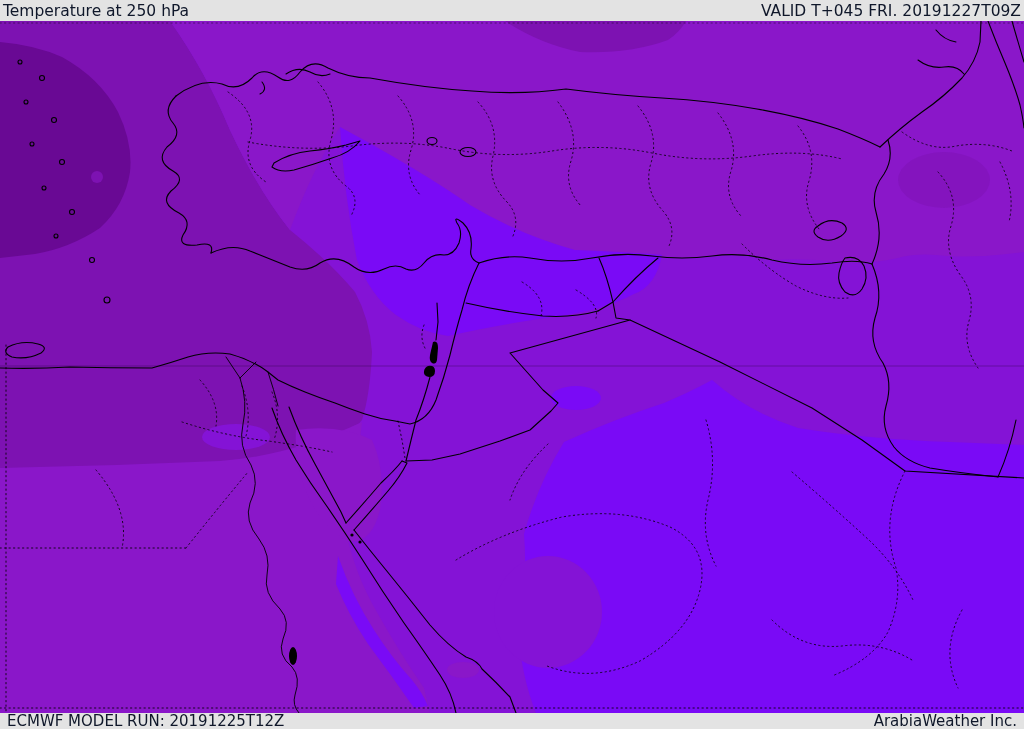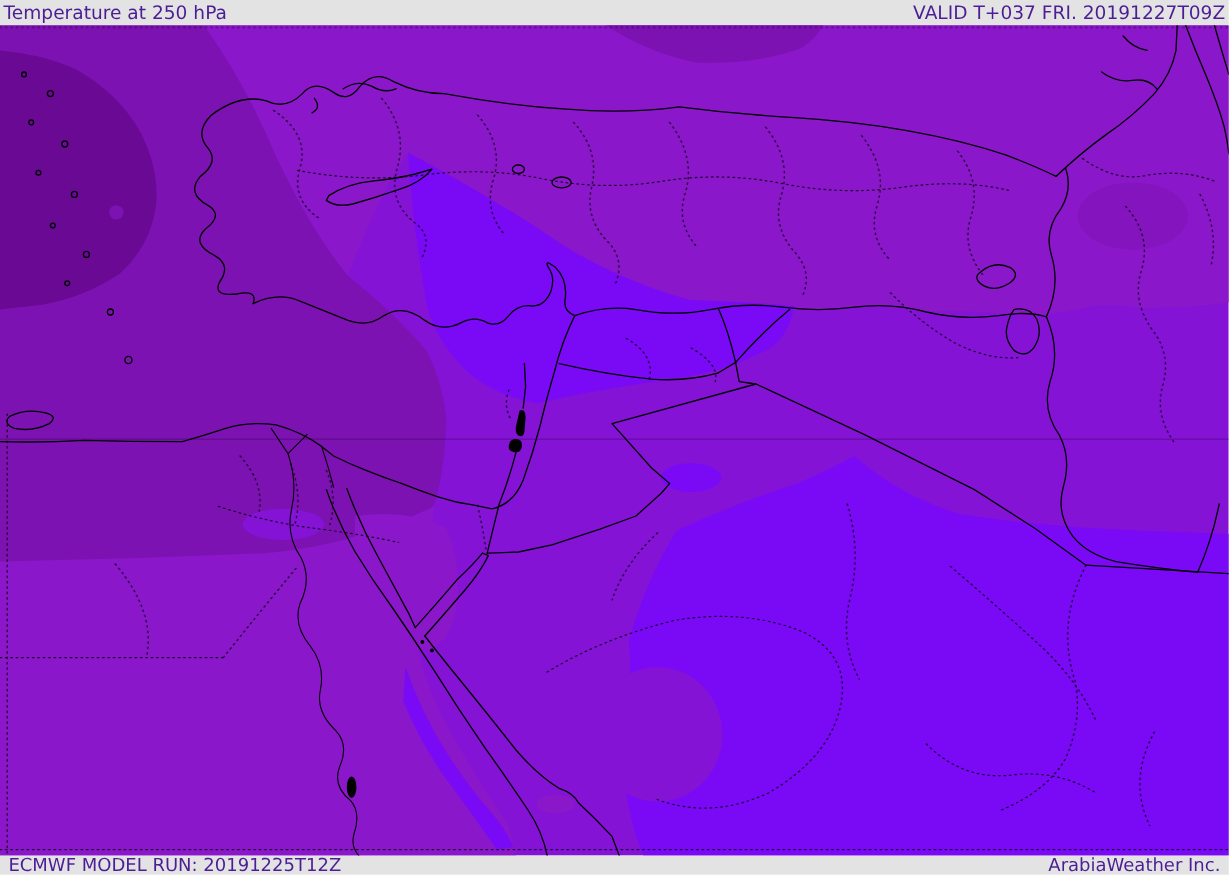--- a/index.html
+++ b/index.html
@@ -1,39 +1,39 @@
 <!DOCTYPE html>
 <html><head>
 <meta charset="utf-8">
 <style>
   html,body{margin:0;padding:0;background:#fff;}
   .app{width:1024px;height:729px;position:relative;overflow:hidden;
        font-family:"DejaVu Sans","Liberation Sans",sans-serif;}
-  .bar{width:1024px;background:#e3e3e3;color:#4c1d95;display:flex;
+  .bar{width:1024px;background:#e3e3e3;color:#0f172a;display:flex;
        justify-content:space-between;align-items:flex-end;box-sizing:border-box;}
   .bar.top{height:21px;font-size:15.5px;line-height:20px;padding:0 3px;}
   .bar.bottom{height:16px;font-size:15px;line-height:16px;padding:0 7px;align-items:center;}
   .mapwrap{width:1024px;height:692px;position:relative;}
   svg{display:block;}
   .lines{fill:none;stroke-width:1.1;stroke-linecap:round;stroke-linejoin:round;}
   .thin{stroke-width:0.9;}
   .dotted{fill:none;stroke-width:1;stroke-dasharray:1.3 3.2;opacity:.85;stroke-linecap:round;}
   .faint{opacity:.5;}
   .grid{stroke-width:.7;opacity:.5;}
   .waterfill{stroke:none;}
   .shade{stroke:none;}
 </style>
 </head>
 <body>
 
 <div class="app">
 
   <div class="bar top">
     <span>Temperature at 250 hPa</span>
-    <span>VALID T+037 FRI. 20191227T09Z</span>
+    <span>VALID T+045 FRI. 20191227T09Z</span>
   </div>
 
   <div class="mapwrap">
   <svg width="1024" height="692" viewBox="0 21 1024 692" xmlns="http://www.w3.org/2000/svg">
 
     <g>
       <rect class="shade" x="0" y="21" width="1024" height="692" fill="#8413d6"></rect>
 
       <path class="shade" d="M0,21 L170,21 Q205,70 230,130 Q258,190 290,230 Q330,262 355,292 Q370,320 372,352 Q370,395 362,420 Q340,448 310,453 Q260,462 220,463 Q110,468 0,470 Z" fill="#7d12b2"></path>
       <path class="shade" d="M0,42 Q35,45 62,57 Q100,78 118,112 Q133,143 130,172 Q125,205 100,228 Q70,248 35,254 L0,258 Z" fill="#690994"></path>

